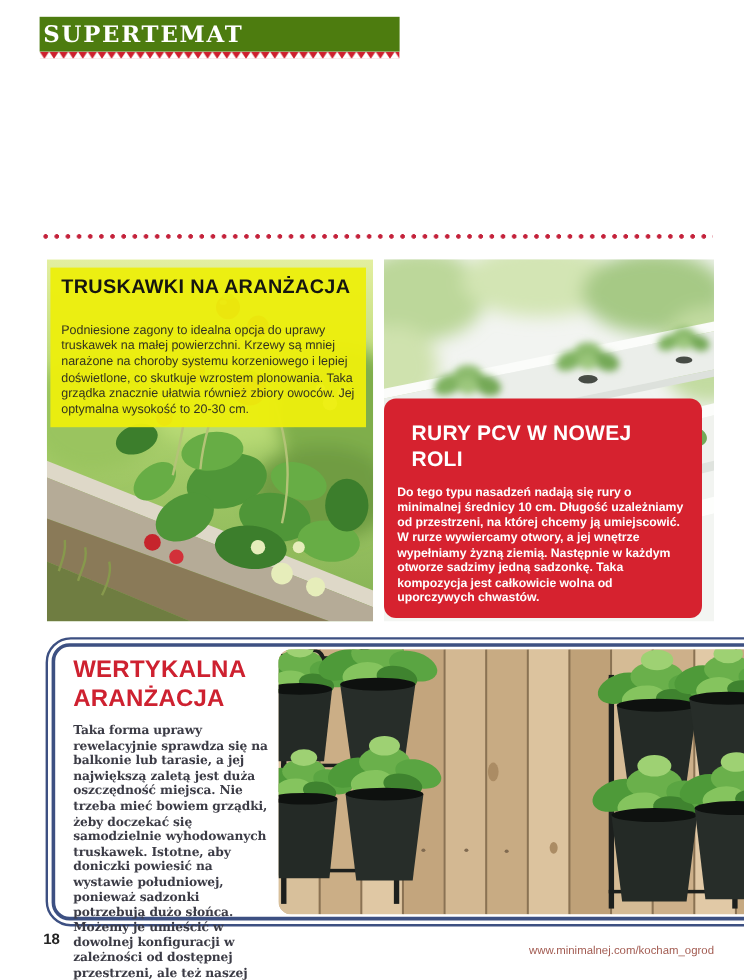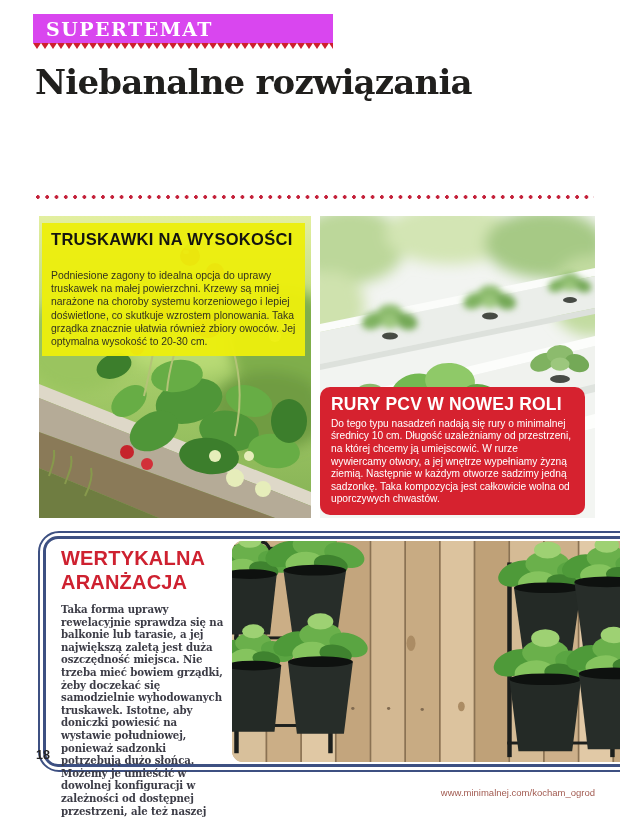--- a/index.html
+++ b/index.html
@@ -1,22 +1,22 @@
 <!DOCTYPE html>
 <html><head>
 <meta charset="utf-8">
 <style>
   html,body{margin:0;padding:0;background:#ffffff;}
   .page{position:relative;width:620px;height:817px;background:#ffffff;overflow:hidden;
         font-family:"Liberation Sans",sans-serif;}
 
   
   .badge-wrap{position:absolute;left:33px;top:14px;}
-  .badge{display:block;background:#d946ef;color:#ffffff;font-family:"DejaVu Serif",serif;
-         font-weight:bold;font-size:19px;letter-spacing:1.5px;padding:4px 13px 3px;}
+  .badge{display:block;background:#4d7c0f;color:#ffffff;font-family:"DejaVu Serif",serif;
+         font-weight:bold;font-size:19px;letter-spacing:1.5px;padding:4px 3px 3px;}
   .teeth{display:block;width:100%;height:6px;}
 
   
   .page-title{position:absolute;left:35px;top:62px;margin:0;font-family:"DejaVu Serif",serif;
               font-weight:bold;font-size:34px;color:#201f1d;letter-spacing:-0.8px;white-space:nowrap;}
   .intro{position:absolute;left:36px;top:116px;width:557px;margin:0;font-size:15.5px;
          line-height:22px;color:#3b3b3b;}
   .dots{position:absolute;left:36px;top:195px;width:558px;height:4px;
         background-image:radial-gradient(circle at 2px 2px,#c4213a 1.7px,rgba(0,0,0,0) 2px);
         background-size:9.3px 4px;background-repeat:repeat-x;}
@@ -27,58 +27,57 @@
   .panel-right{left:320px;top:216px;width:275px;height:302px;}
   .photo{position:absolute;left:0;top:0;width:100%;height:100%;display:block;}
 
   .ybox{position:absolute;left:3px;top:7px;width:263px;box-sizing:border-box;
         background:rgba(236,238,13,0.96);padding:7px 9px 8px;}
   .ybox h2{margin:0;font-size:16.5px;font-weight:bold;color:#151510;letter-spacing:0.3px;}
   .ybox p{margin:20px 0 0;font-size:10.4px;line-height:13.2px;color:#33331f;}
 
   .rbox{position:absolute;left:0;bottom:3px;width:265px;box-sizing:border-box;background:#d6222f;
         border-radius:10px;padding:7px 11px 9px;}
-  .rbox h2{margin:0;font-size:17.5px;font-weight:bold;color:#ffffff;letter-spacing:0.2px;}
-  .rbox p{margin:3px 0 0;font-size:10.2px;line-height:12.6px;font-weight:normal;color:#ffffff;}
+  .rbox h2{margin:12px;font-size:17.5px;font-weight:bold;color:#ffffff;letter-spacing:0.2px;}
+  .rbox p{margin:3px 0 0;font-size:10.2px;line-height:12.6px;font-weight:bold;color:#ffffff;}
 
   
   .vcard{position:absolute;left:38px;top:531px;width:618px;height:241px;box-sizing:border-box;
          border:2px solid #3d5082;border-radius:21px;padding:3px;}
   .vcard-inner{width:100%;height:100%;box-sizing:border-box;border:3px solid #3d5082;
                border-radius:15px;position:relative;background:#ffffff;}
   .vtext{position:absolute;left:15px;top:7px;width:164px;}
   .vtext h2{margin:0;font-size:20px;line-height:24px;font-weight:bold;color:#ce2130;letter-spacing:0.2px;}
   .vtext p{margin:9px 0 0;font-family:"DejaVu Serif",serif;font-weight:bold;font-size:10.2px;
            line-height:12.6px;color:#3c3c46;letter-spacing:-0.1px;}
   .vphoto{position:absolute;left:186px;top:2px;right:2px;bottom:2px;border-radius:11px;overflow:hidden;}
   .vphoto svg{width:100%;height:100%;display:block;}
 
   
-  .pagenum{position:absolute;left:36px;top:748px;font-size:12.5px;font-weight:bold;color:#242424;}
+  .pagenum{position:absolute;left:36px;top:776px;font-size:12.5px;font-weight:bold;color:#242424;}
   .mag{position:absolute;left:61px;top:787px;font-size:9.5px;color:#a3a3a3;letter-spacing:0.6px;margin-top:32px;}
   .insta{position:absolute;right:25px;top:787px;font-size:9.5px;color:#a25b51;}
 </style>
 </head>
 <body>
 
 <div class="page">
 
   <div class="badge-wrap">
     <span class="badge">SUPERTEMAT</span>
     <svg class="teeth" width="100%" height="6">
       <defs>
         <pattern id="zz" width="8" height="6" patternUnits="userSpaceOnUse">
           <path d="M0,0 L4,6 L8,0 Z" fill="#ce202e"></path>
         </pattern>
       </defs>
       <rect width="100%" height="6" fill="url(#zz)"></rect>
     </svg>
   </div>
 
-  <h1 class="page-title">Niebanalne rozwiązania</h1>
   <div class="dots"></div>
 
   <div class="panel panel-left">
     <svg class="photo" viewBox="0 0 272 302" preserveAspectRatio="none" xmlns="http://www.w3.org/2000/svg">
       <defs>
         <linearGradient id="a-sky" x1="0" y1="0" x2="0" y2="1">
           <stop offset="0" stop-color="#e3efa0"></stop>
             <stop offset="0.45" stop-color="#abd06c"></stop>
           <stop offset="1" stop-color="#84b154"></stop>
         </linearGradient>
@@ -148,21 +147,21 @@
         <circle cx="176" cy="240" r="6"></circle>
           <circle cx="210" cy="240" r="5"></circle>
       </g>
       <g fill="#f6f8ee">
         <circle cx="236" cy="120" r="6"></circle>
           <circle cx="247" cy="112" r="5"></circle>
           <circle cx="228" cy="108" r="4"></circle>
       </g>
     </svg>
     <div class="ybox">
-      <h2>TRUSKAWKI NA WYSOKOŚCI</h2>
+      <h2>TRUSKAWKI NA ARANŻACJA</h2>
       <p>Podniesione zagony to idealna opcja do uprawy truskawek na małej powierzchni. Krzewy są mniej narażone na choroby systemu korzeniowego i lepiej doświetlone, co skutkuje wzrostem plonowania. Taka grządka znacznie ułatwia również zbiory owoców. Jej optymalna wysokość to 20-30 cm.</p>
     </div>
   </div>
 
   <div class="panel panel-right">
     <svg class="photo" viewBox="0 0 275 302" preserveAspectRatio="none" xmlns="http://www.w3.org/2000/svg">
       <defs>
         <filter id="b-b7" x="-30%" y="-30%" width="160%" height="160%">
             <feGaussianBlur stdDeviation="7"></feGaussianBlur>
           </filter>

